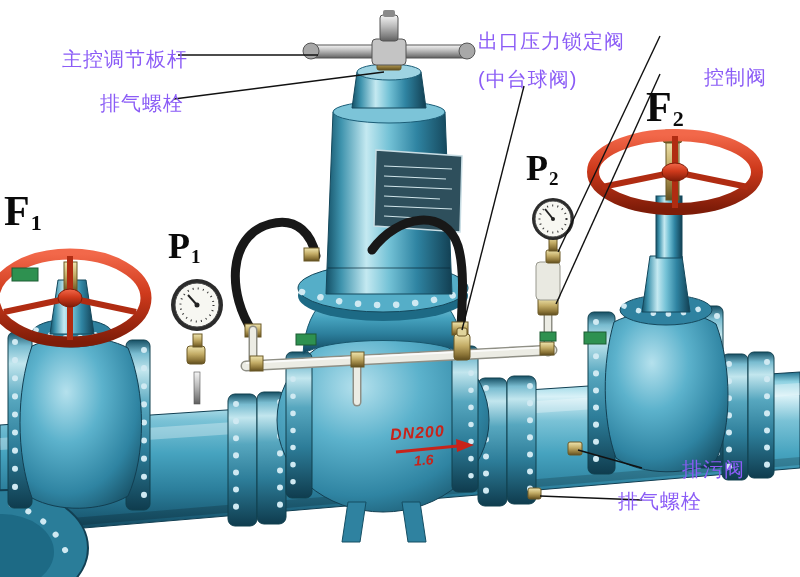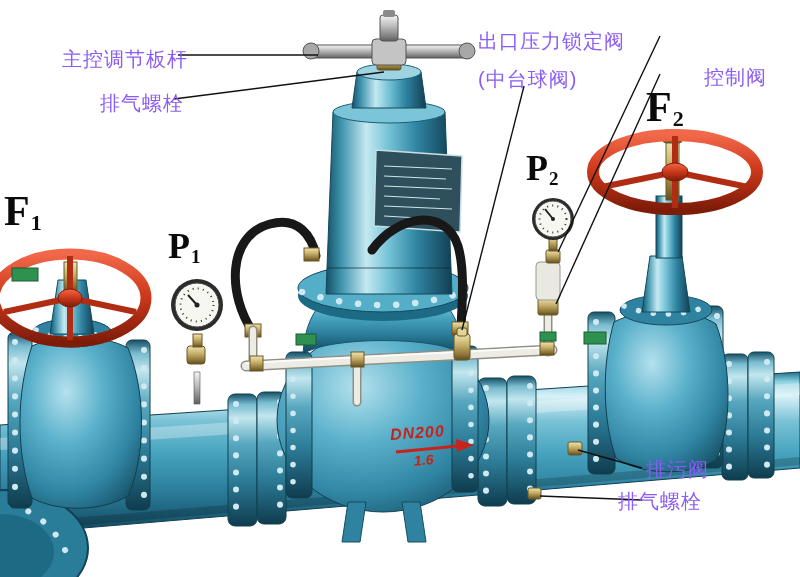--- a/index.html
+++ b/index.html
@@ -286,21 +286,21 @@
     <line x1="642" y1="468" x2="578" y2="450"></line>
     <line x1="642" y1="500" x2="540" y2="496"></line>
   </g>
 </svg>
 
 <div class="callout" style="left:62px;top:46px">主控调节板杆</div>
 <div class="callout" style="left:100px;top:90px">排气螺栓</div>
 <div class="callout" style="left:478px;top:28px">出口压力锁定阀</div>
 <div class="callout" style="left:478px;top:66px">(中台球阀)</div>
 <div class="callout" style="left:704px;top:64px">控制阀</div>
-<div class="callout" style="left:646px;top:456px">排污阀</div>
+<div class="callout" style="left:682px;top:456px">排污阀</div>
 <div class="callout" style="left:618px;top:488px">排气螺栓</div>
 
 <div class="plab" style="left:4px;top:190px">
   <span class="big">F</span>
       <span class="sub">1</span>
 </div>
 <div class="plab small" style="left:168px;top:228px">
   <span class="big">P</span>
       <span class="sub">1</span>
 </div>

